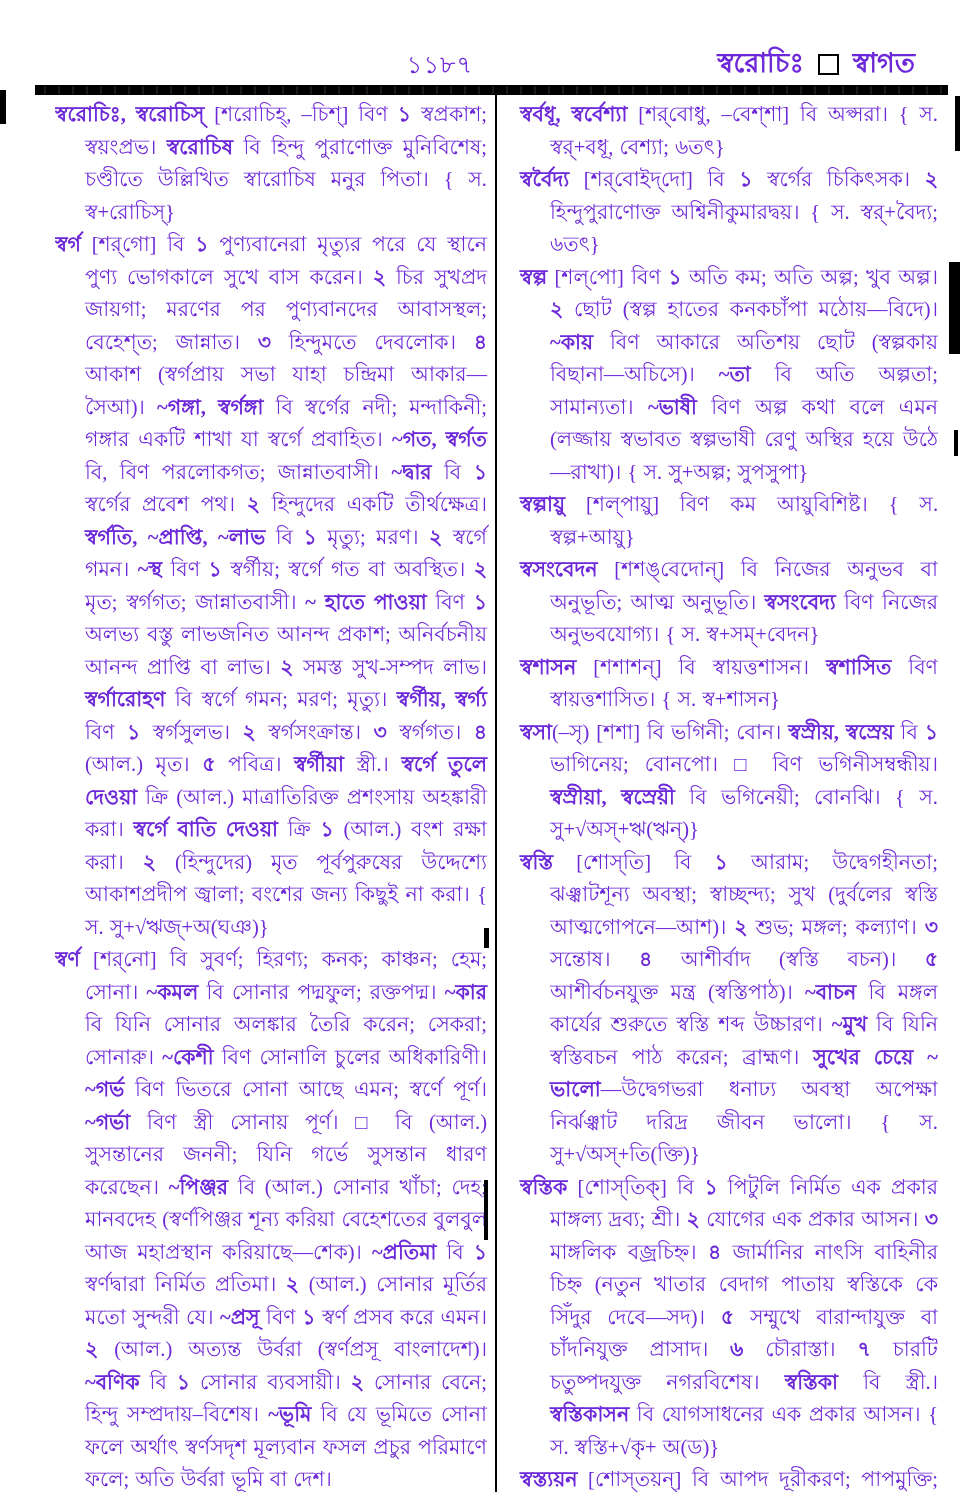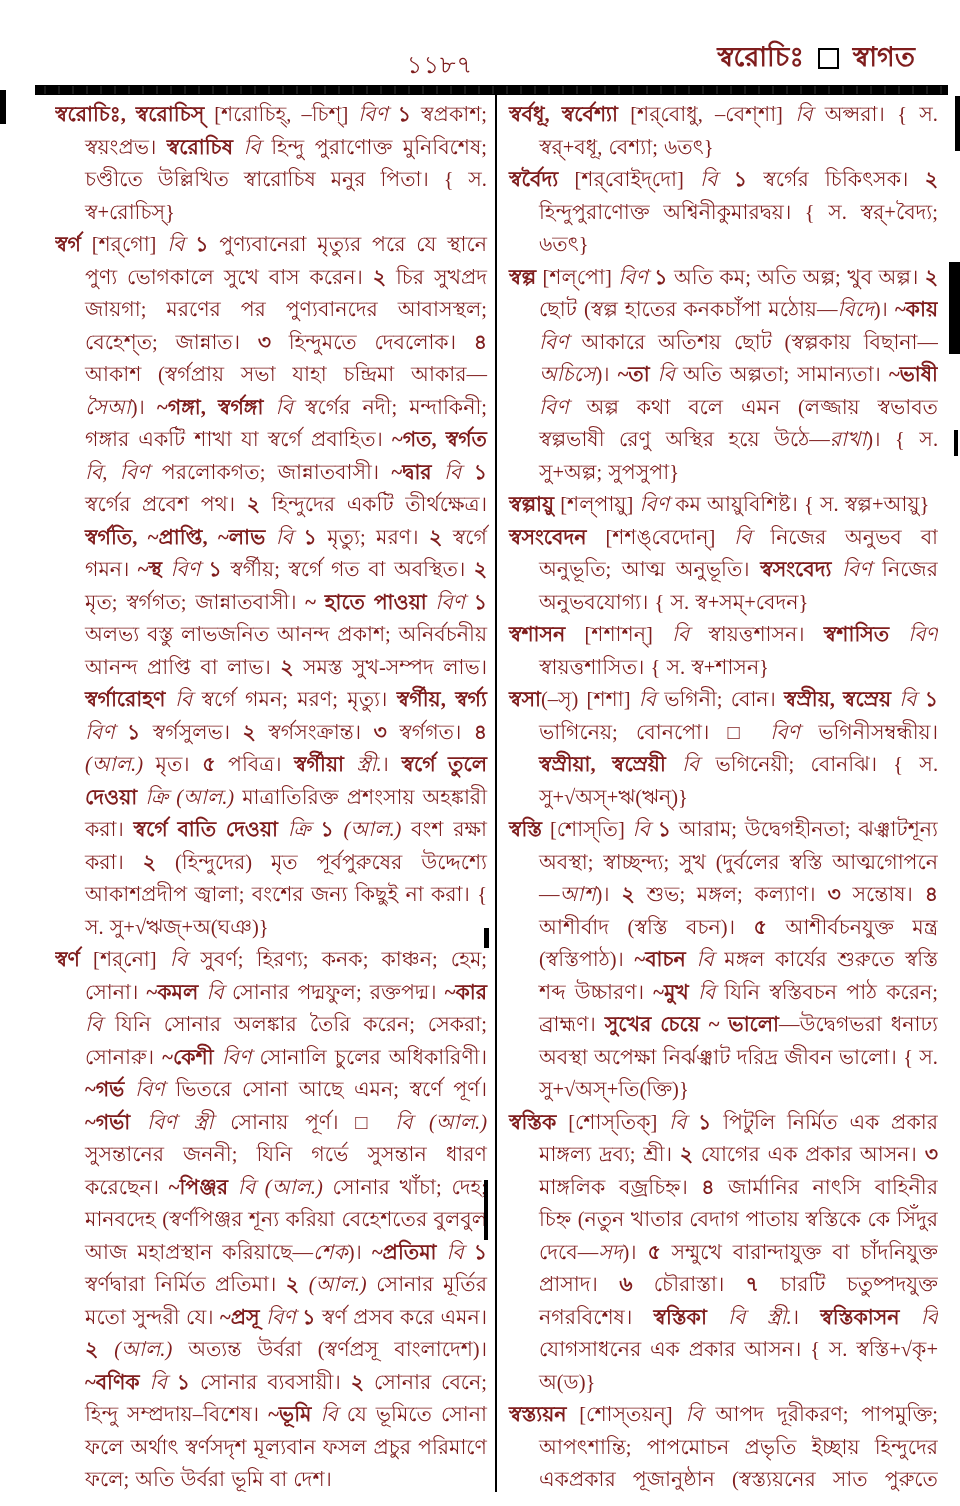--- a/index.html
+++ b/index.html
@@ -1,30 +1,30 @@
 <!DOCTYPE html>
 <html lang="bn"><head>
 <meta charset="utf-8">
 <style>
   html,body{margin:0;padding:0;background:#e8e8e8;}
   .page{
     position:relative;
     width:960px;height:1506px;
     background:#ffffff;
-    color:#7f1d1d;
+    color:#6d28d9;
     font-family:"Liberation Serif", serif;
     overflow:hidden;
   }
   
   .pageno{
     position:absolute;top:46px;left:400px;width:80px;
     font-size:24px;letter-spacing:1px;text-align:center;
   }
   .guide{
-    position:absolute;top:36px;right:45px;
+    position:absolute;top:42px;right:45px;
     font-size:27px;font-weight:700;
     display:flex;align-items:center;gap:14px;
   }
   .guide .box{
     display:inline-block;width:17px;height:17px;
     border:2px solid #000;background:#fff;
   }
   .rule{
     position:absolute;top:85px;left:35px;right:12px;height:8px;
     background:
@@ -33,37 +33,37 @@
   }
   
   .cols{
     position:absolute;top:98px;left:55px;right:22px;bottom:14px;
     display:flex;
   }
   .col{
     overflow:hidden;
   }
   .col.left{width:432px;padding-right:8px;}
-  .col.right{flex:1;padding-left:12px;}
+  .col.right{flex:1;padding-left:23px;}
   .divider{
     width:2px;background:#000;
     margin-top:-6px;
   }
   .entry{
     margin:0;
     font-size:20.5px;
     line-height:32.5px;
     text-align:justify;
     padding-left:30px;
     text-indent:-30px;
     word-spacing:1px;
   }
   .entry span{text-indent:0;}
   .b{font-weight:700;}
-  .i{font-style:italic;}
+  .i{}
   
   .artifact{position:absolute;background:#000;}
   .art1{right:0;top:96px;width:5px;height:55px;}
   .art2{right:0;top:262px;width:11px;height:92px;}
   .art3{right:2px;top:430px;width:4px;height:26px;}
   .art4{left:484px;top:928px;width:5px;height:20px;}
   .art5{left:484px;top:1180px;width:4px;height:60px;}
   .art6{left:0;top:90px;width:6px;height:34px;}
 </style>
 </head>

